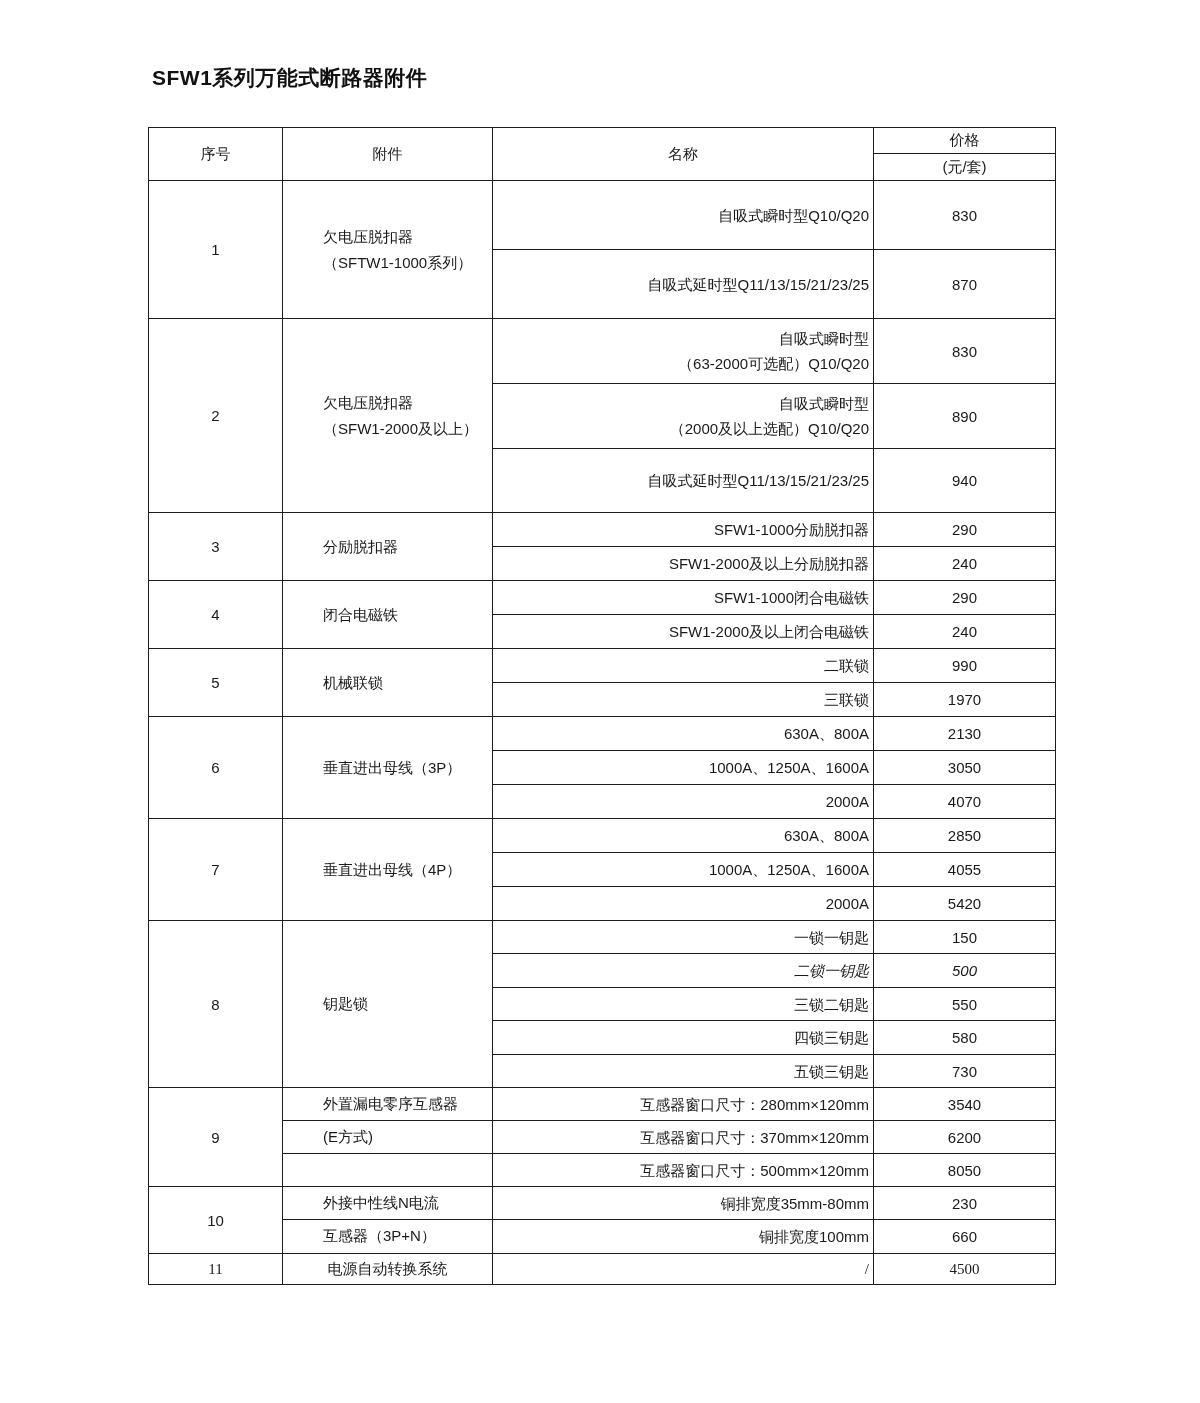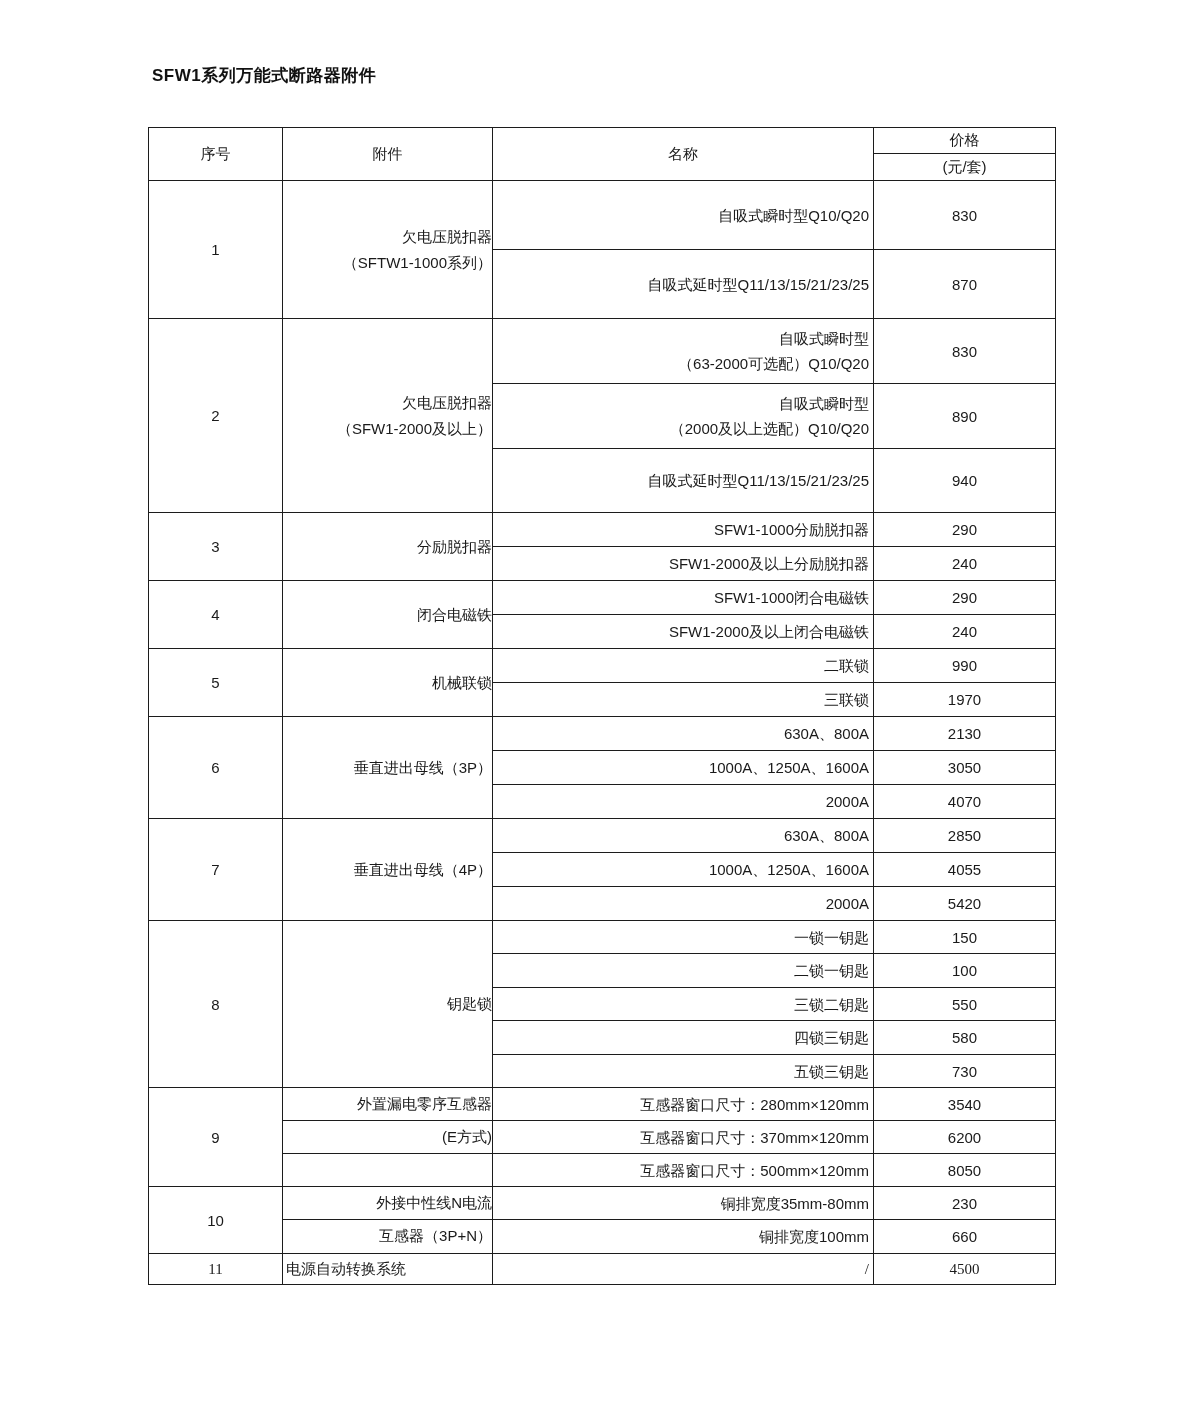--- a/index.html
+++ b/index.html
@@ -4,37 +4,37 @@
 <style>
   * { margin:0; padding:0; box-sizing:border-box; }
   html,body { background:#ffffff; }
   body {
     width:1200px; height:1403px; position:relative;
     font-family:"Liberation Sans","DejaVu Sans",sans-serif;
     color:#1a1a1a;
   }
   .doc-title {
     position:absolute; left:152px; top:64px;
-    font-size:17px; font-weight:bold; color:#111;
+    font-size:21px; font-weight:bold; color:#111;
     letter-spacing:0.5px;
   }
   table.price-table {
     position:absolute; left:148px; top:127px; width:907px;
     border-collapse:collapse; table-layout:fixed;
   }
   table.price-table td, table.price-table th {
     border:1.5px solid #1c1c1c;
     font-size:15px; font-weight:normal; color:#1a1a1a;
     vertical-align:middle;
     overflow:hidden; white-space:nowrap;
   }
   .center { text-align:center; }
   td.name { text-align:right; padding:0 4px; }
-  td.acc { text-align:right;padding-left:40px; }
-  td.acc.left { text-align:left; padding:0 3px; }
+  td.acc { text-align:left;padding-left:40px; }
+  td.acc.left { text-align:center; padding:0 3px; }
   .line  { line-height:26px; }
   .nline { line-height:25px; }
   .big { font-size:18px; }
   col.c-no   { width:134px; }
   col.c-acc  { width:210px; }
   col.c-name { width:381px; }
   col.c-price{ width:182px; }
 </style>
 </head>
 <body>
@@ -197,25 +197,25 @@
       <tr style="height: 33px;">
         <td rowspan="5" class="center">8</td>
         <td rowspan="5" class="acc">
           <div class="line">钥匙锁</div>
         </td>
         <td class="name">
           <div class="nline">一锁一钥匙</div>
         </td>
         <td class="center">150</td>
       </tr>
-      <tr style="height: 34px;">
+      <tr style="height: 34px; font-style: italic;">
         <td class="name">
           <div class="nline">二锁一钥匙</div>
         </td>
-        <td class="center">100</td>
+        <td class="center">500</td>
       </tr>
       <tr style="height: 33px;">
         <td class="name">
           <div class="nline">三锁二钥匙</div>
         </td>
         <td class="center">550</td>
       </tr>
       <tr style="height: 34px;">
         <td class="name">
           <div class="nline">四锁三钥匙</div>

